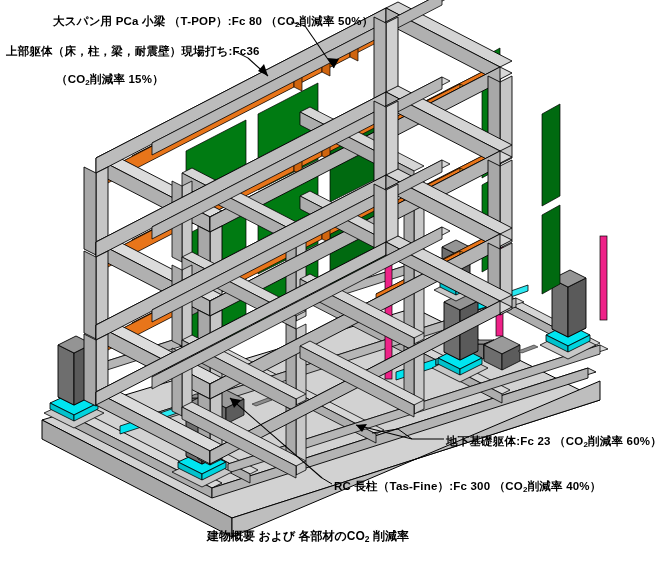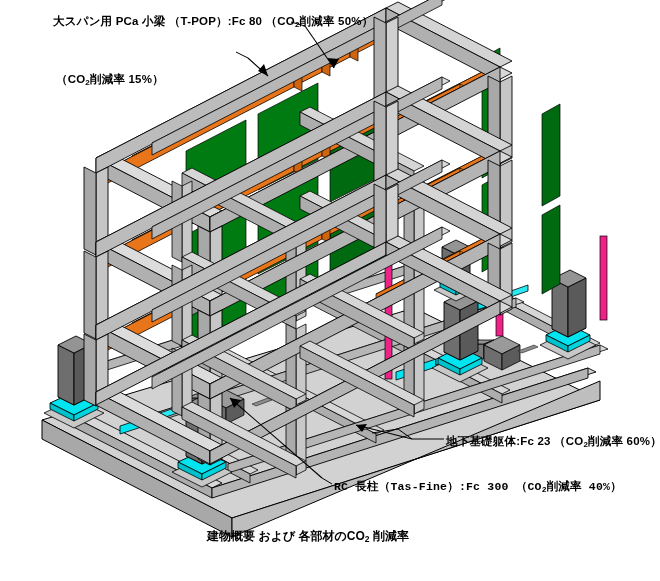--- a/index.html
+++ b/index.html
@@ -34,21 +34,21 @@
   .anno sub {
     font-size: 8px;
     vertical-align: baseline;
     position: relative;
     top: 2px;
   }
   #lbl-pca-beam   { left: 6px;   top: 14px; margin-left: 47px; }
   #lbl-upper-1    { left: 6px;   top: 44px; }
   #lbl-upper-2    { left: 56px;  top: 72px; text-align: right; }
   #lbl-foundation { left: 446px; top: 434px; }
-  #lbl-column     { left: 334px; top: 479px; font-family: Liberation Mono, monospace; }
+  #lbl-column     { left: 334px; top: 479px; }
   #caption {
     position: absolute;
     left: 0;
     top: 528px;
     width: 616px;
     text-align: center;
     font-family: "Liberation Sans", "DejaVu Sans", sans-serif;
     font-size: 12px;
     font-weight: bold;
     color: #000000;
@@ -553,20 +553,23 @@
     <g>
       <polygon points="252,404 268,398 272,400 256,406" fill="#8E8E8E" stroke="#000" stroke-width="0.5"></polygon>
       <polygon points="518,351 534,345 538,347 522,353" fill="#8E8E8E" stroke="#000" stroke-width="0.5"></polygon>
     </g>
   </svg>
 
   <div class="anno" id="lbl-pca-beam">
     <span>大スパン用 PCa 小梁 （T-POP）:Fc 80 （CO</span><sub>2</sub><span>削減率 50%）</span>
   </div>
 
+  <div class="anno" id="lbl-upper-1">
+    <span>上部躯体（床，柱，梁，耐震壁）現場打ち:Fc36</span>
+  </div>
 
   <div class="anno" id="lbl-upper-2">
     <span>（CO</span><sub>2</sub><span>削減率 15%）</span>
   </div>
 
   <div class="anno" id="lbl-foundation">
     <span>地下基礎躯体:Fc 23 （CO</span><sub>2</sub><span>削減率 60%）</span>
   </div>
 
   <div class="anno" id="lbl-column">

